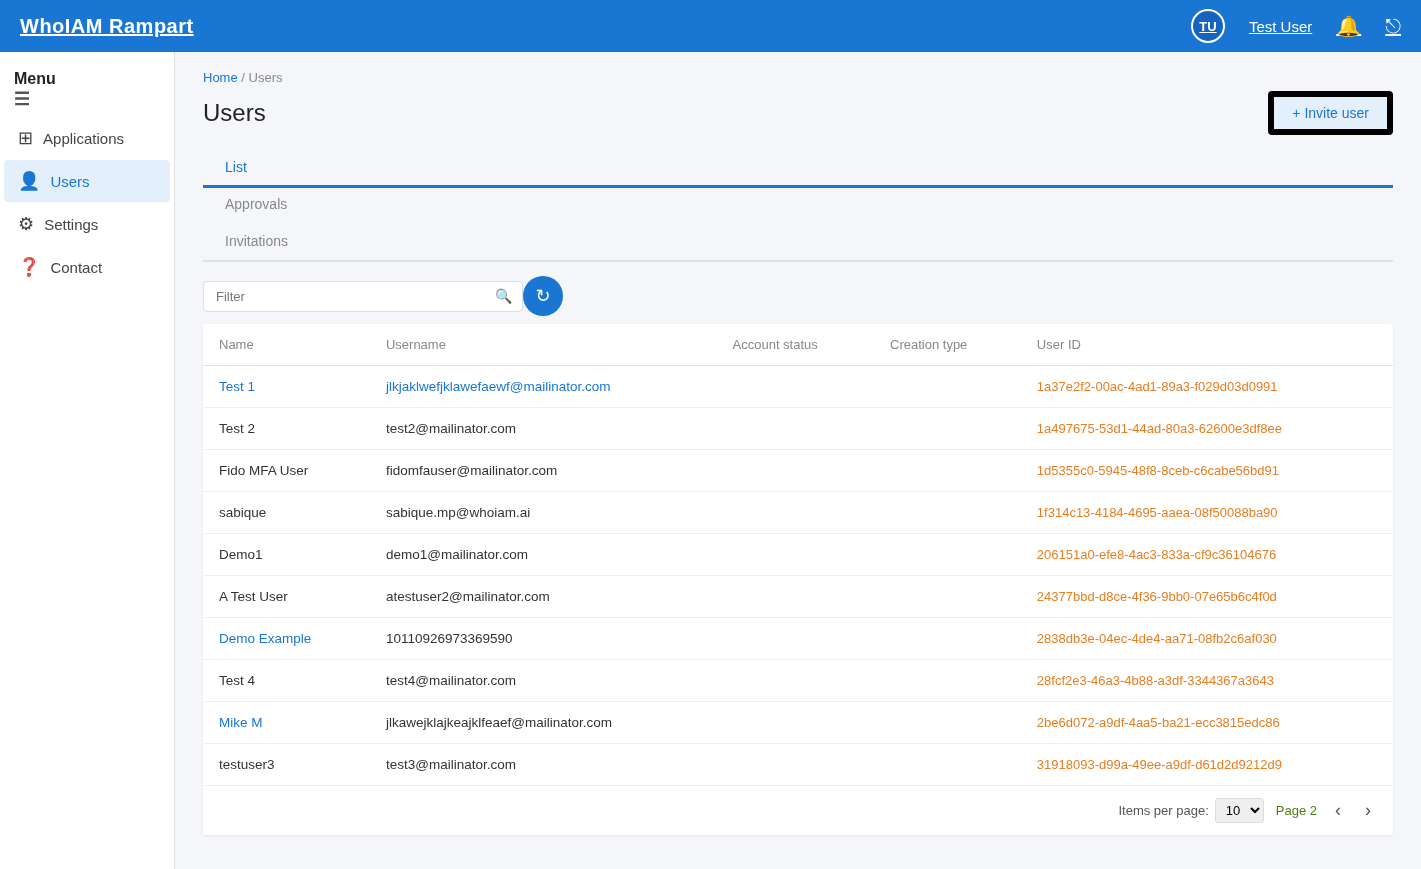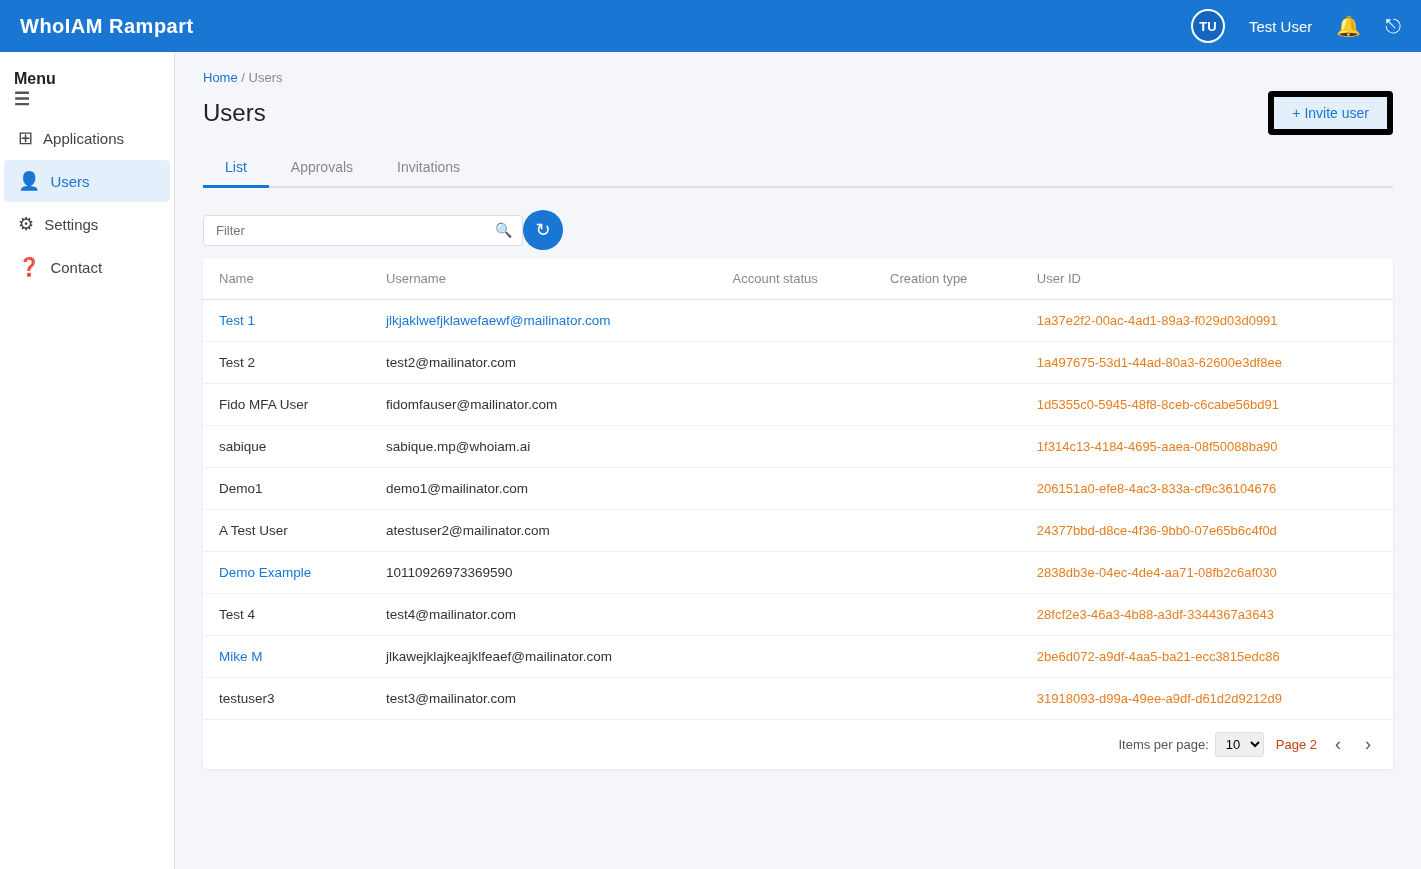--- a/index.html
+++ b/index.html
@@ -7,20 +7,21 @@
 
     
     .topnav {
       background: #1976d2;
       color: #fff;
       height: 52px;
       display: flex;
       align-items: center;
       padding: 0 20px;
       justify-content: space-between;
+      text-decoration: underline;
     }
     .topnav-brand { font-size: 20px; font-weight: 600; letter-spacing: 0.5px; }
     .topnav-right { display: flex; align-items: center; gap: 24px; }
     .topnav-avatar {
       width: 34px; height: 34px; border-radius: 50%;
       border: 2px solid #fff;
       background: #1565c0;
       display: flex; align-items: center; justify-content: center;
       font-size: 13px; font-weight: bold; color: #fff;
     }
@@ -69,21 +70,21 @@
       border: 6px solid #000000;
       border-radius: 4px;
       padding: 8px 18px;
       font-size: 14px;
       cursor: pointer;
       display: flex; align-items: center; gap: 6px;
       font-weight: 500;
     }
 
     
-    .tabs { display: flex; border-bottom: 2px solid #e0e0e0; margin-bottom: 22px; }
+    .tabs { display: flex; border-bottom: 2px solid #e0e0e0; margin-bottom: 14px; flex-direction: column; }
     .tab {
       padding: 10px 22px;
       font-size: 14px;
       color: #888;
       cursor: pointer;
       border-bottom: 3px solid transparent;
       margin-bottom: -2px;
     }
     .tab.active { color: #1976d2; border-bottom: 3px solid #1976d2; font-weight: 500; }
 
@@ -141,21 +142,21 @@
       font-size: 13px; color: #555;
       gap: 12px;
       background: #fff;
       border-top: 1px solid #f0f0f0;
     }
     .items-per-page { display: flex; align-items: center; gap: 6px; }
     .items-per-page select {
       border: 1px solid #ddd; border-radius: 3px;
       padding: 3px 6px; font-size: 13px;
     }
-    .page-info { color: #c2410c; }
+    .page-info { color: #4d7c0f; }
     .page-nav-btn {
       background: none; border: none; cursor: pointer;
       color: #555; font-size: 18px; padding: 2px 6px;
     }
     .page-nav-btn:disabled { color: #ccc; cursor: default; }
   </style>
 </head>
 <body>
 
 <nav class="topnav">

